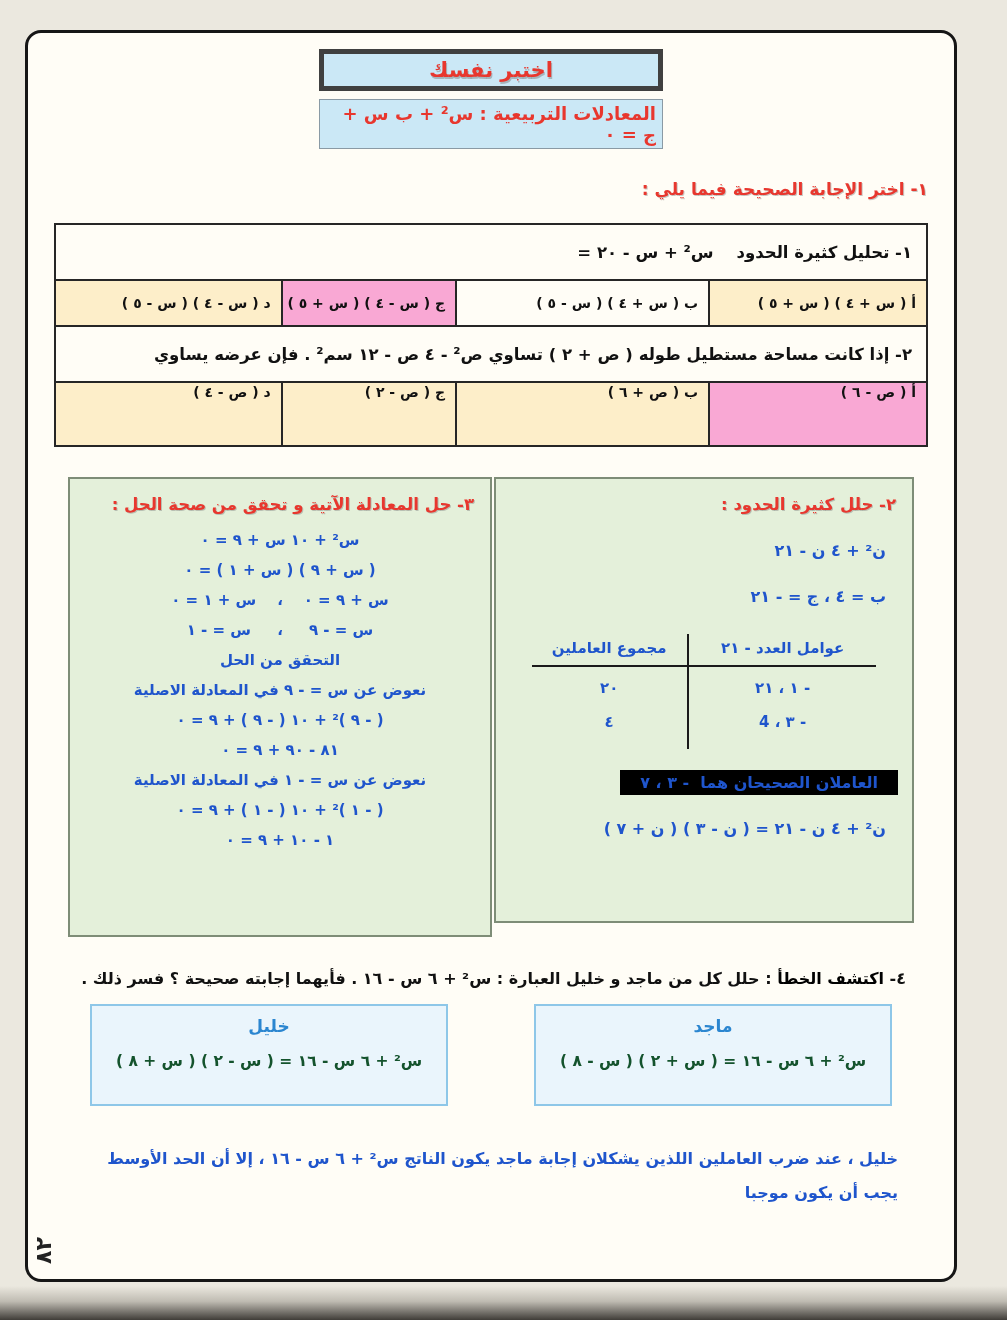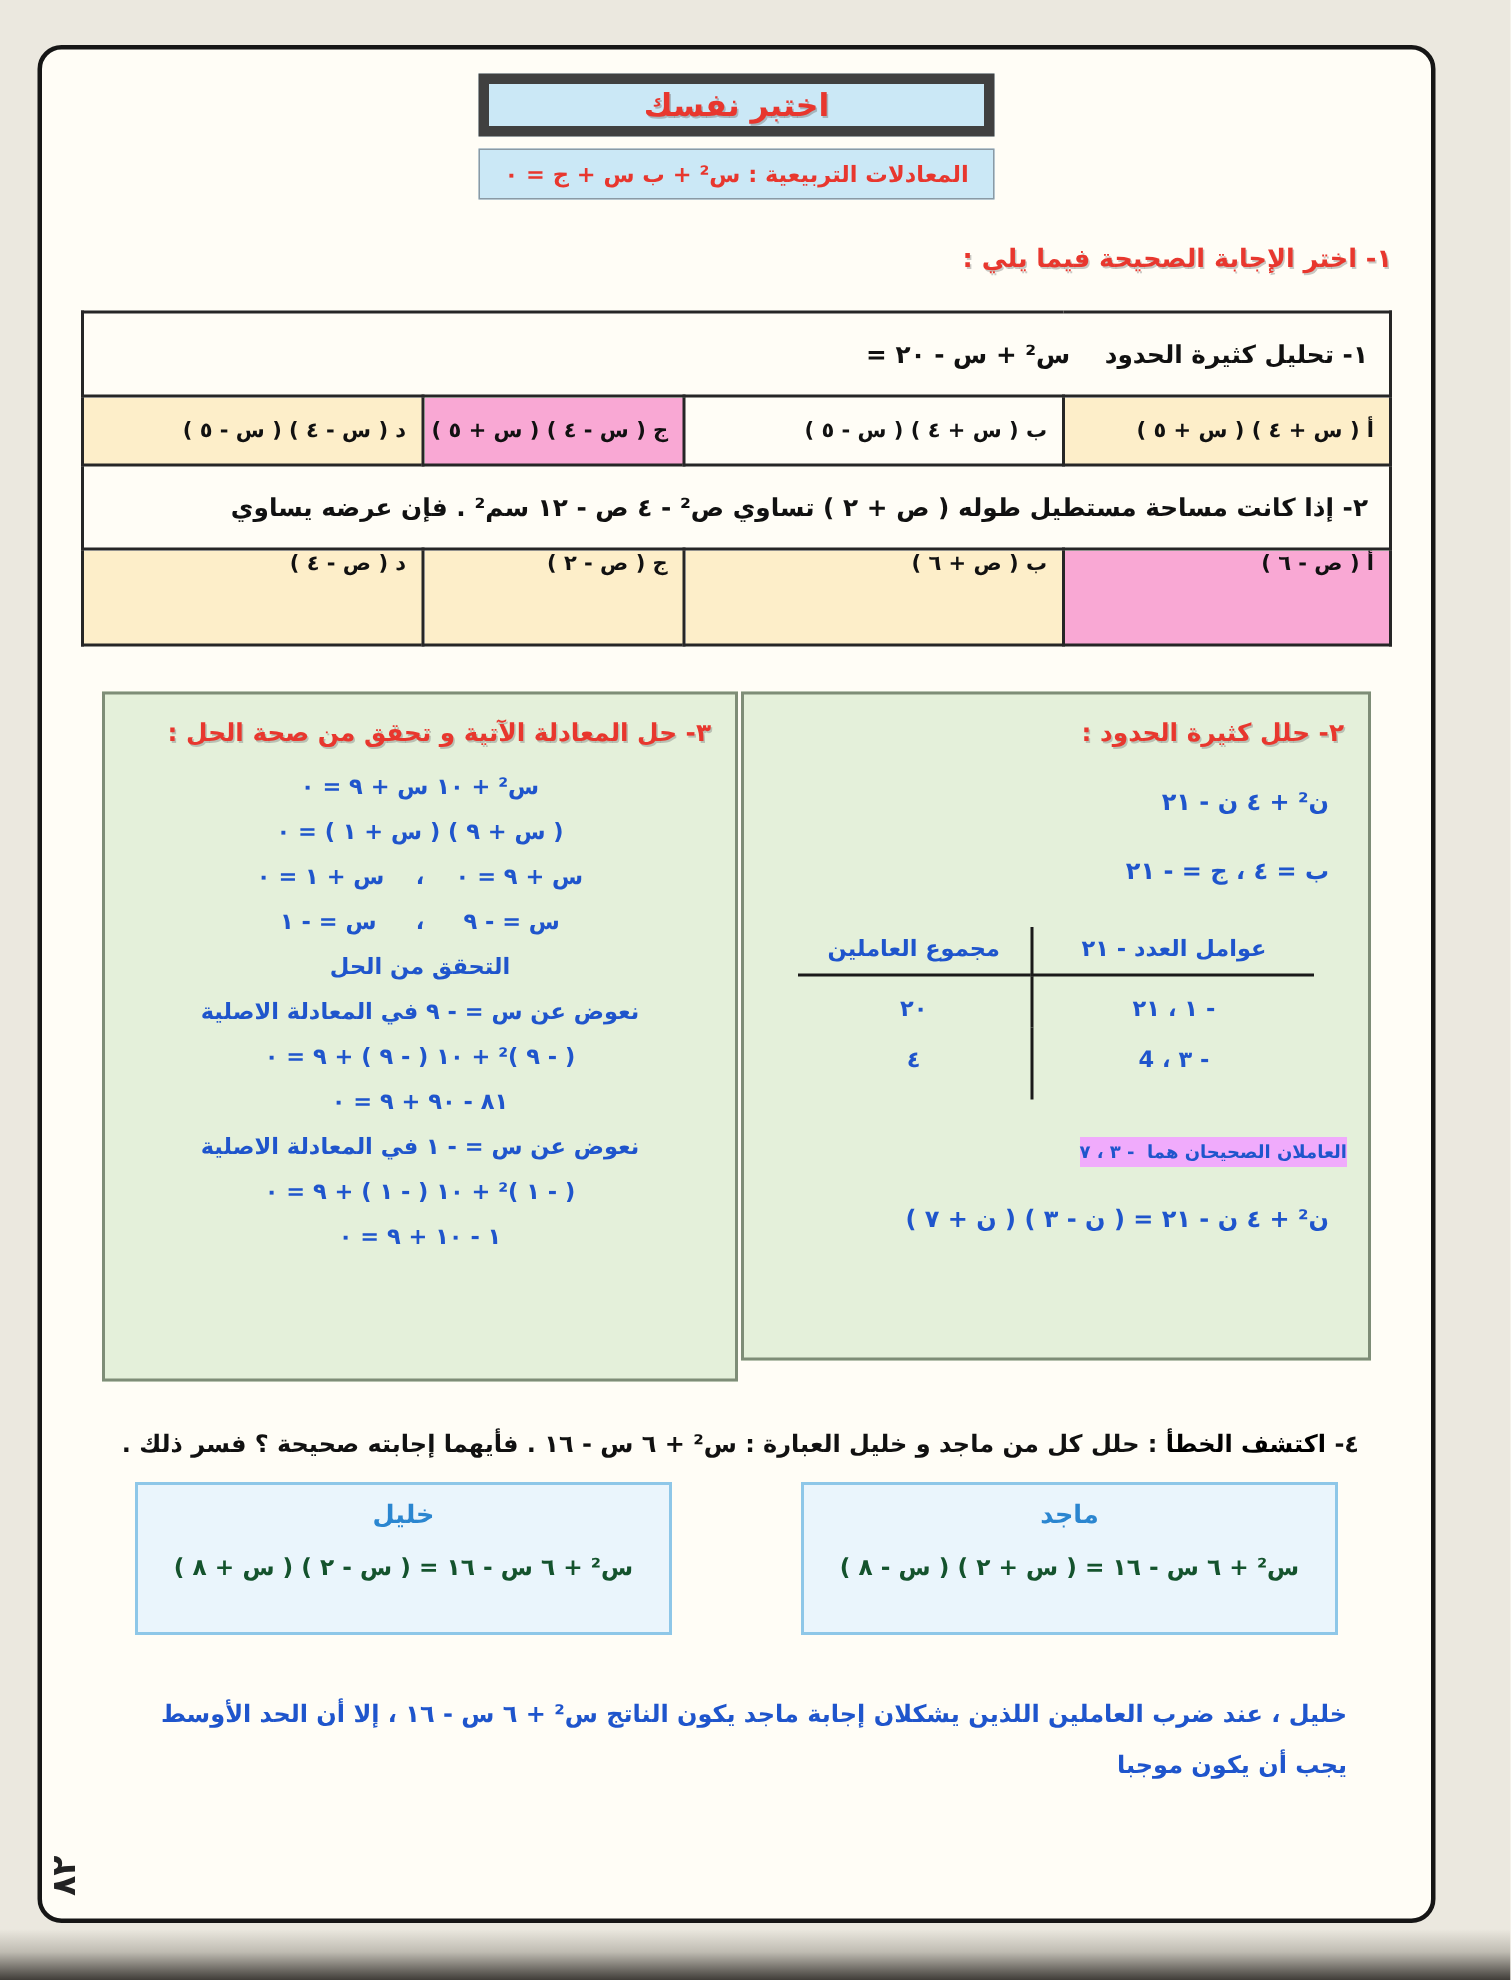--- a/index.html
+++ b/index.html
@@ -8,31 +8,31 @@
     background:#ebe8df;
     font-family:"DejaVu Sans",sans-serif;font-weight:bold;color:#111;
   }
   .frame{
     position:absolute;left:25px;top:30px;width:932px;height:1252px;
     box-sizing:border-box;background:#fffdf6;
     border:3px solid #161616;border-radius:16px;
   }
   .titlebox{
     width:344px;margin:16px auto 0;height:42px;box-sizing:border-box;
-    background:#cbe8f6;border:7px solid #404040;
+    background:#cbe8f6;border:5px solid #404040;
     display:flex;align-items:center;justify-content:center;
   }
   .titlebox .t{color:#e8372e;font-size:21px;text-shadow:1px 1.5px 0 rgba(120,120,120,.45);}
   .subbox{
     width:344px;margin:8px auto 0;min-height:34px;box-sizing:border-box;
     background:#cbe8f6;border:1px solid #8a9aa5;
     display:flex;align-items:center;justify-content:center;padding:3px 6px;
     direction:rtl;
   }
-  .subbox .t{color:#e8372e;font-size:15px;}
+  .subbox .t{color:#e8372e;font-size:18px;}
   .q1head{
     direction:rtl;text-align:right;margin:30px 26px 0 0;
     color:#e8372e;font-size:17px;text-shadow:1px 1px 0 rgba(120,120,120,.4);
   }
   table.mcq{
     direction:rtl;margin:24px auto 0;width:874px;
     border-collapse:collapse;table-layout:fixed;
   }
   table.mcq td{border:2px solid #262626;box-sizing:border-box;}
   .stem td{
@@ -65,21 +65,21 @@
   .q2 .ln{direction:rtl;text-align:right;padding-right:14px;margin-top:27px;font-size:16px;}
   .ftable{direction:rtl;width:88%;margin:28px auto 0;}
   .fhead,.frow{display:flex;}
   .fcell{box-sizing:border-box;text-align:center;font-size:15px;color:#1f55cc;}
   .fc-r{width:55%;border-left:2.5px solid #1a1a1a;padding:5px 6px 8px;}
   .fc-l{width:45%;padding:5px 6px 8px;}
   .fhead .fcell{border-bottom:2.5px solid #1a1a1a;}
   .frow .fcell{padding:12px 6px 4px;}
   .frow.last .fc-r{padding-bottom:18px;}
   .q2 .concl{direction:rtl;text-align:right;margin-top:24px;padding-right:2px;}
-  .hl{background:#f0abfc;padding:3px 0;font-size:12px;}
+  .hl{background:#000000;padding:3px 20px;font-size:16px;}
   .q3 .sline{direction:rtl;text-align:center;margin-top:9px;font-size:15px;line-height:21px;}
   .q3 .sline.first{margin-top:16px;}
   .q4line{
     direction:rtl;text-align:right;margin:32px 48px 0 48px;
     font-size:16px;
   }
   .q4line .red{color:#000000;}
   .sboxes{
     direction:rtl;display:flex;justify-content:space-between;
     margin:16px 62px 0 62px;

